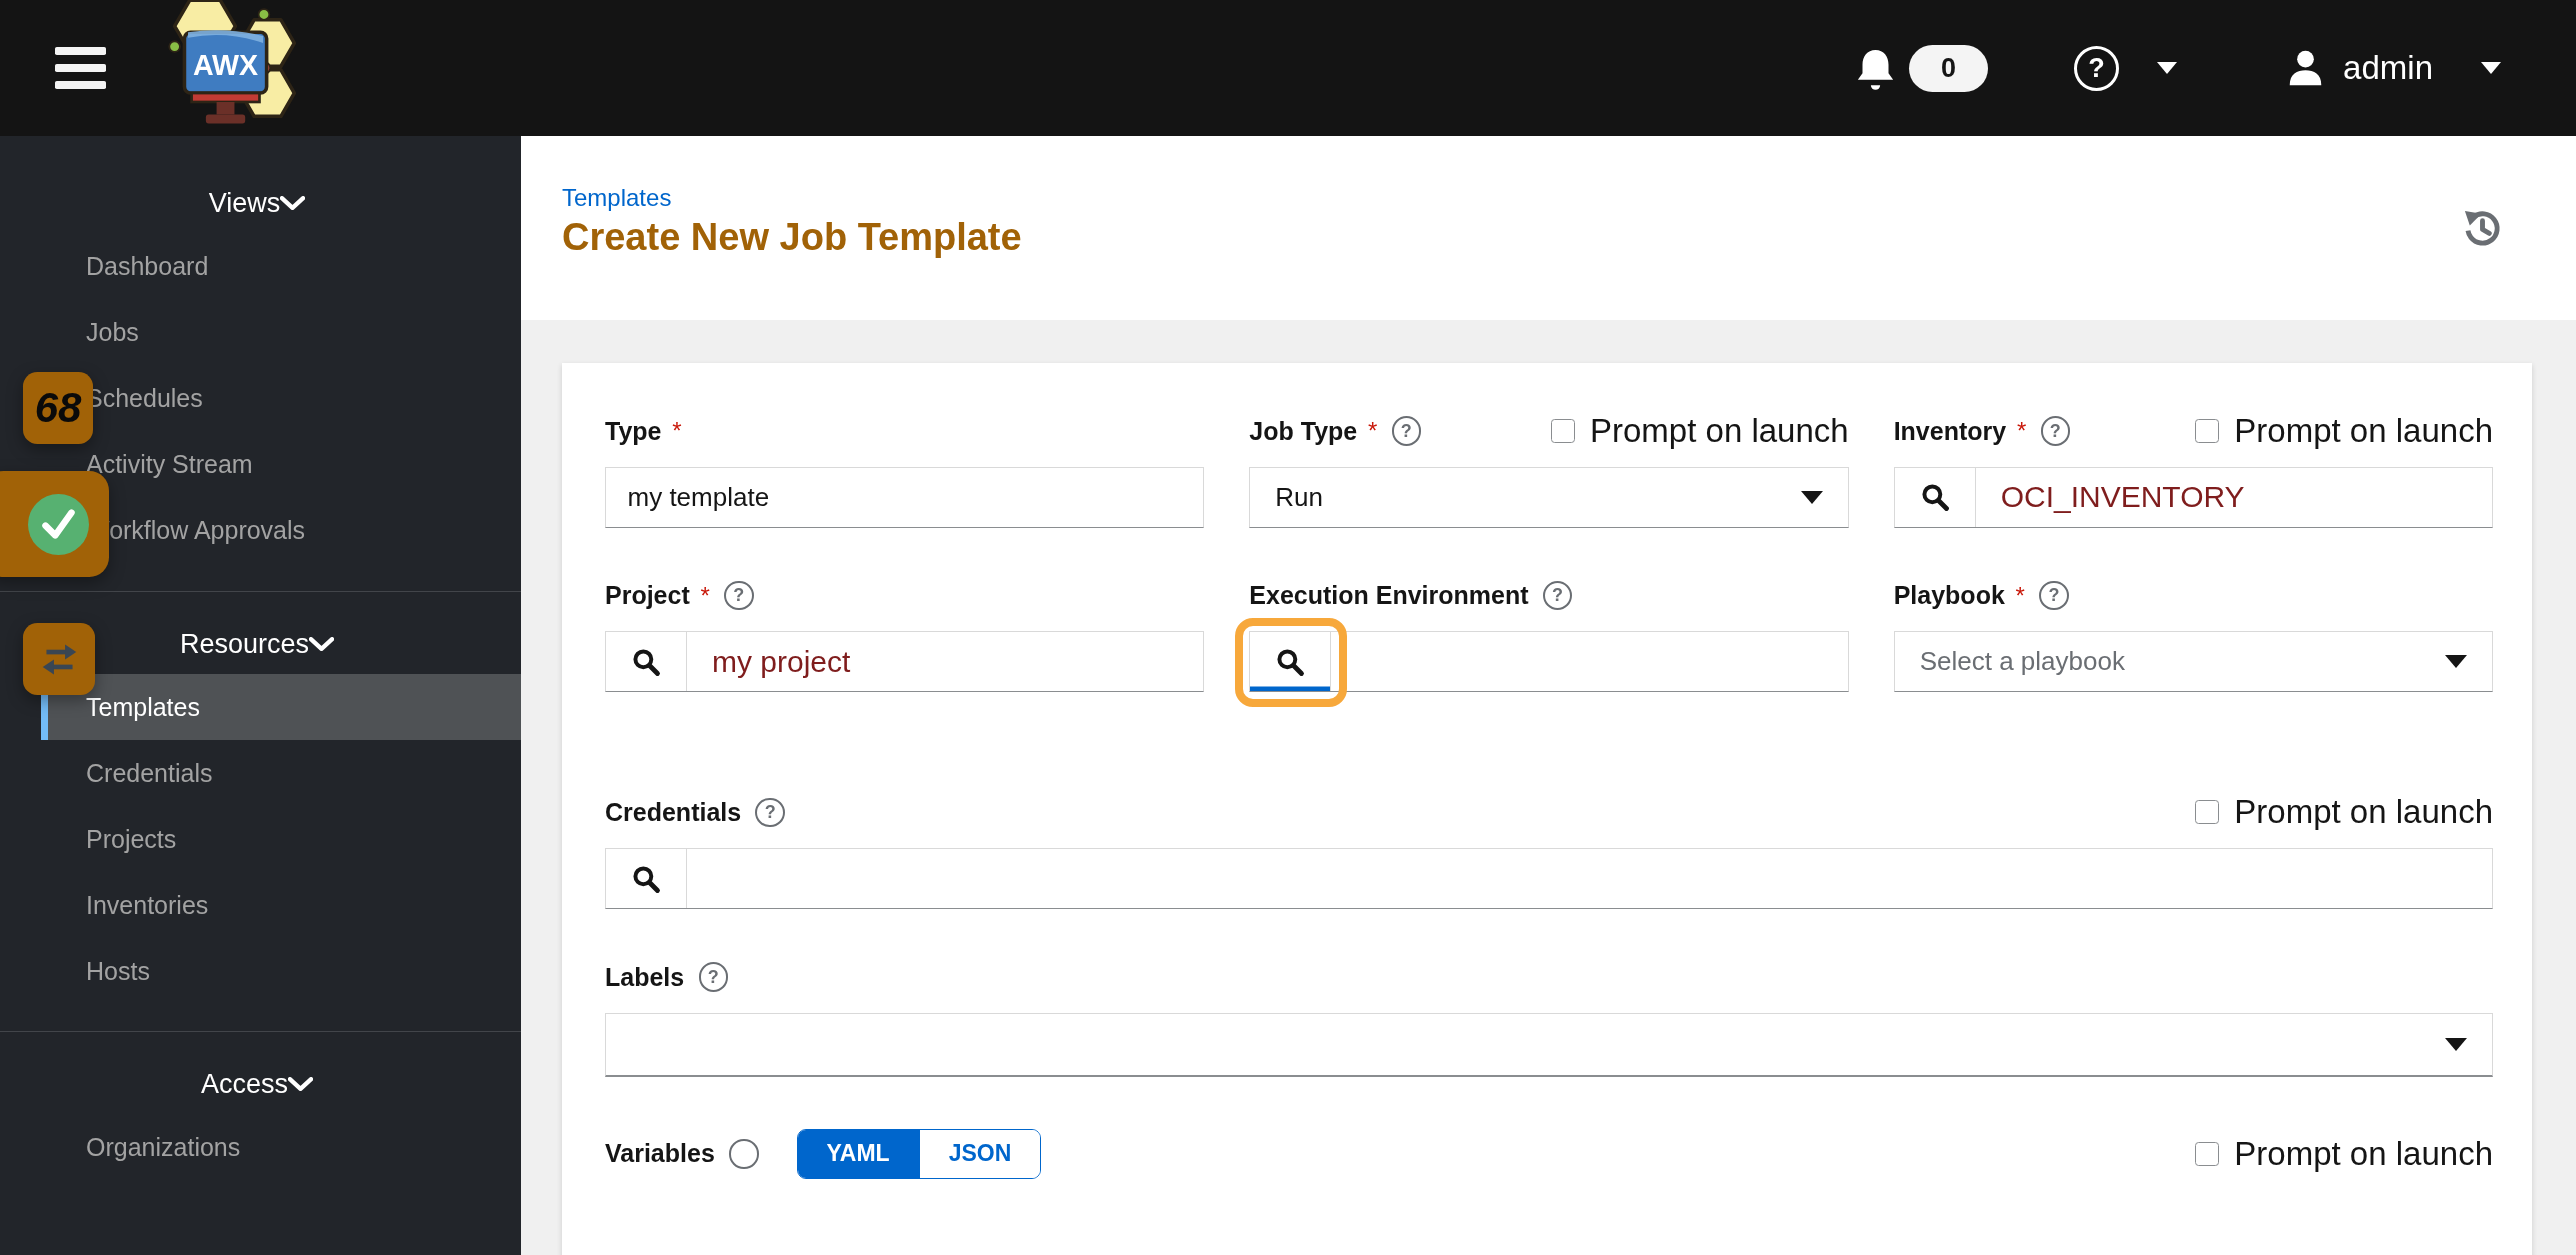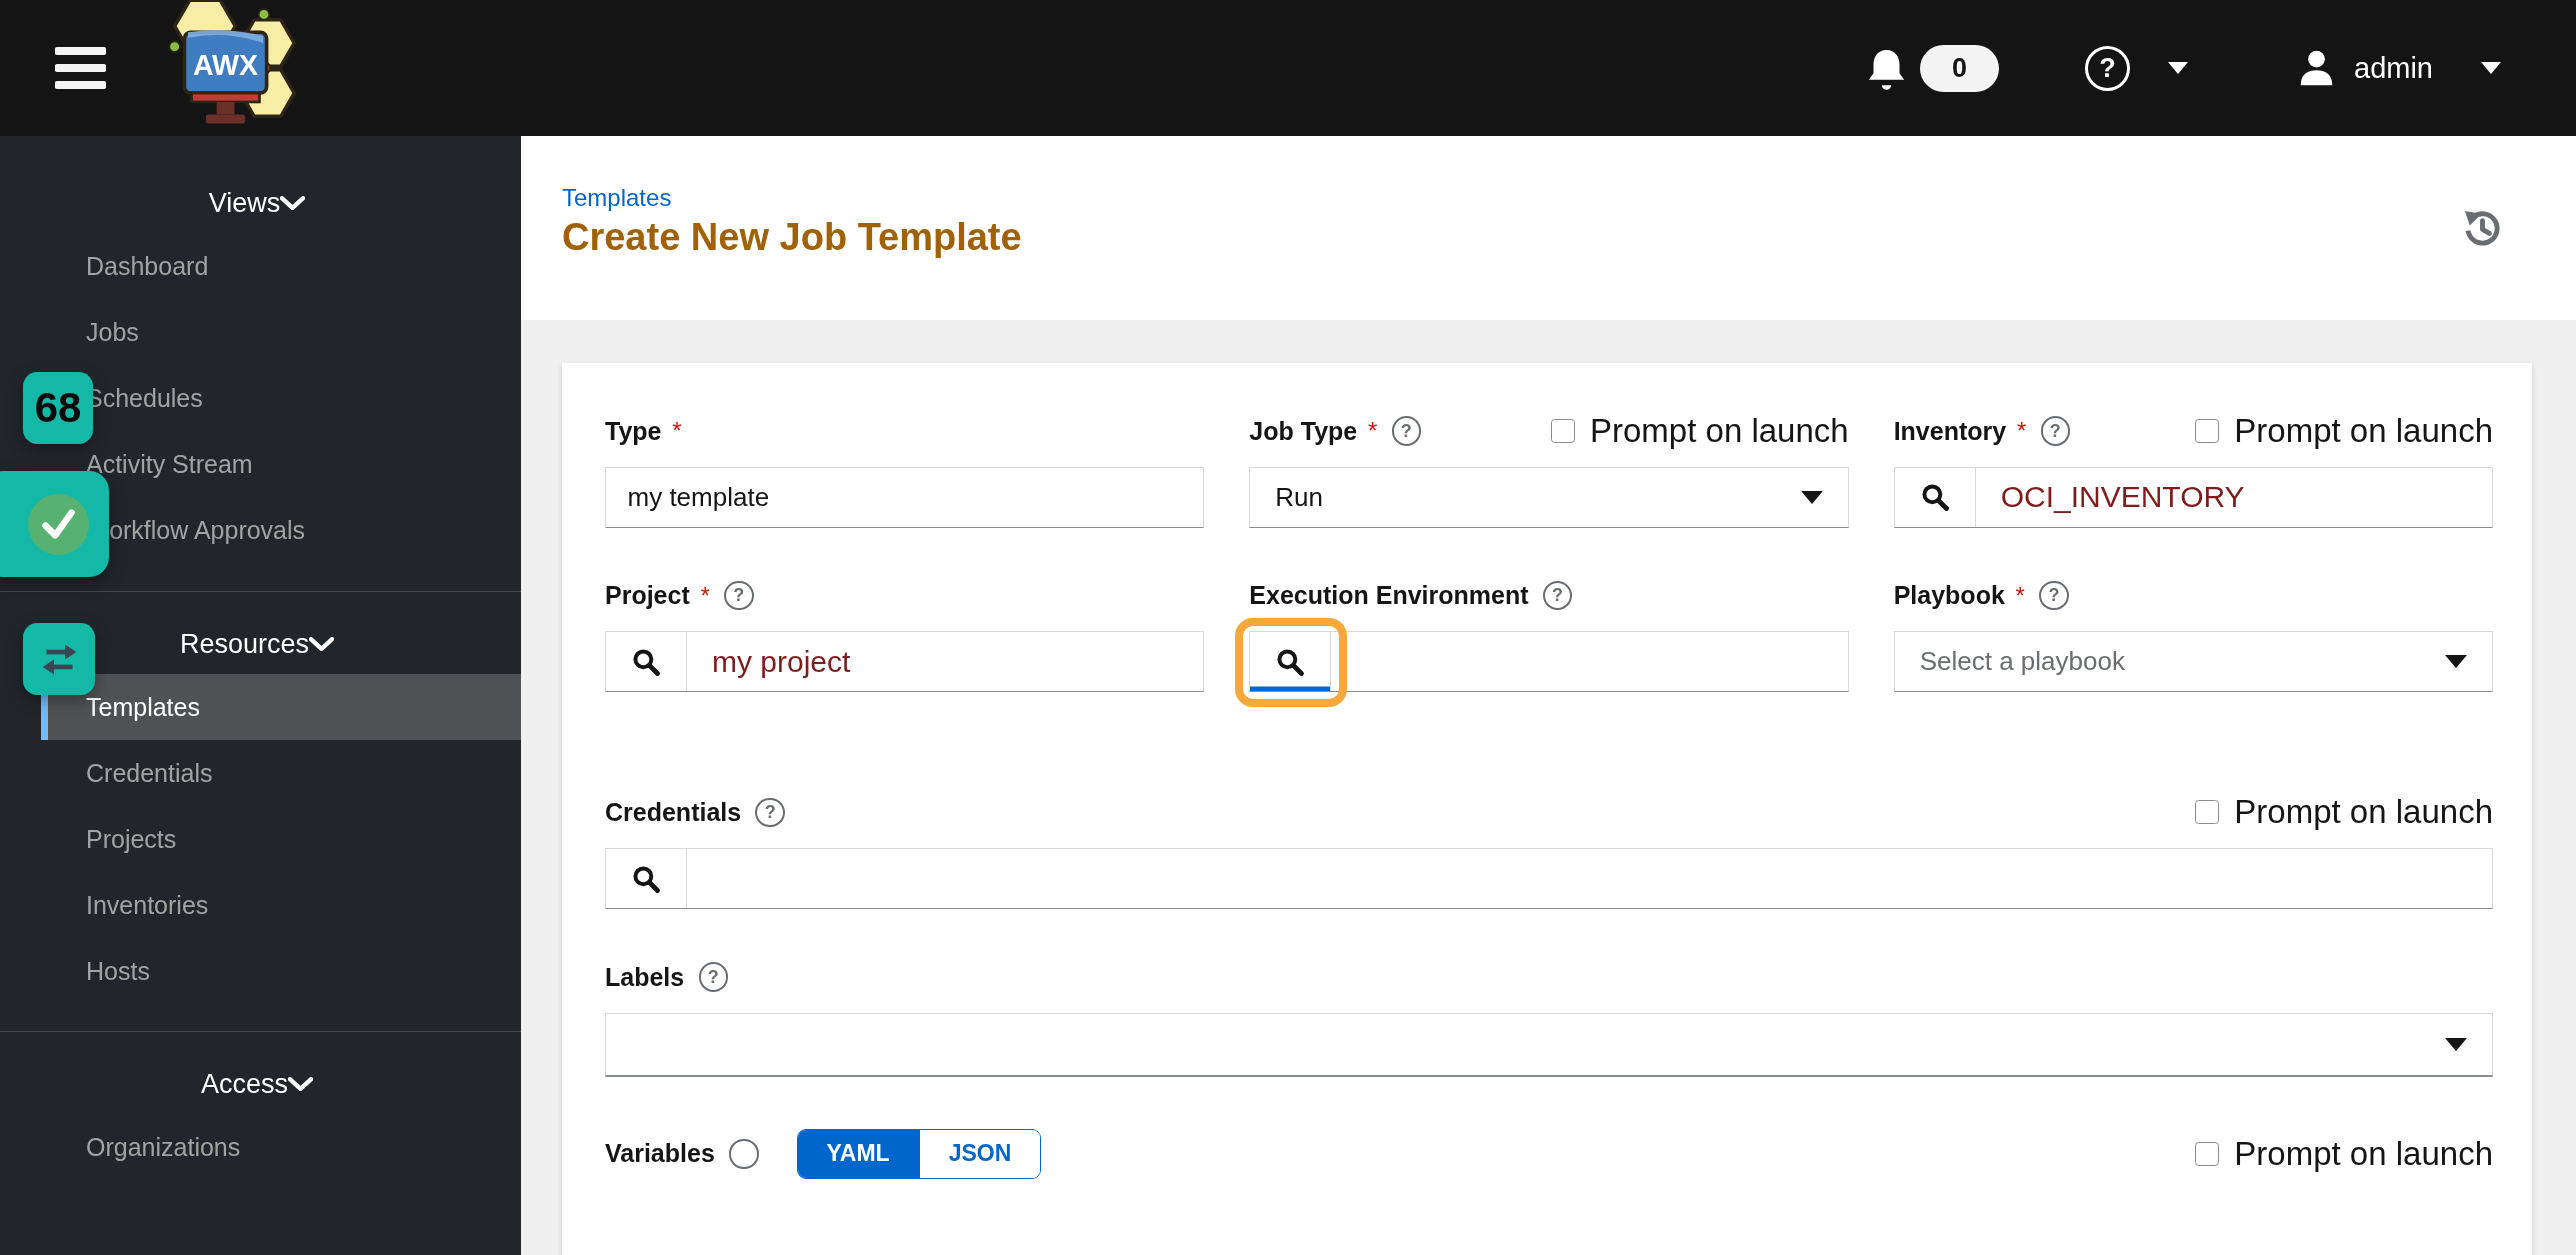--- a/index.html
+++ b/index.html
@@ -18,38 +18,38 @@
   .hamburger span{display:block;width:51px;height:7.2px;background:#f4f4f4;border-radius:1.8px;}
   .brand{position:relative;width:170px;height:150px;}
   .tb-right{display:flex;align-items:center;padding-right:75px;}
   .count-pill{background:#f4f4f4;color:#151515;border-radius:24px;min-width:79px;height:47px;
     display:flex;align-items:center;justify-content:center;font-size:27px;font-weight:bold;margin-left:14.3px;}
   .help-circle{width:45px;height:45px;border-radius:50%;border:3.6px solid #fff;color:#fff;
     display:flex;align-items:center;justify-content:center;font-size:27px;font-weight:bold;margin-left:86px;}
   .caret-w{width:0;height:0;border-left:10.7px solid transparent;border-right:10.7px solid transparent;
     border-top:12.5px solid #fff;margin-left:38px;}
   .user-ico{margin-left:109px;}
-  .username{color:#fff;font-size:29px;margin-left:18px;}
+  .username{color:#fff;font-size:33px;margin-left:18px;}
   .caret-w2{margin-left:48px;}
 
   
   .sidebar{position:absolute;top:136px;left:0;width:521px;height:1120px;background:#22252a;z-index:10;}
   .nav-group{padding:23px 0 27px;}
   .nav-group.g-first{padding-top:38px;}
   .nav-group.bordered{border-top:0.9px solid #42454a;}
   .group-head{display:flex;align-items:center;justify-content:center;
     padding:14.3px 48px 14.3px 41px;font-size:27px;color:#ffffff;cursor:pointer;}
   .nav-item{height:66px;display:flex;align-items:center;padding-left:86px;
     font-size:25px;color:#a3a3a3;cursor:pointer;}
   .nav-item.selected{margin-left:41px;border-left:7.2px solid #73bcf7;background:#4f5255;
     padding-left:38px;color:#fff;}
 
   
-  .ov{position:absolute;background:#14b8a6;box-shadow:0 5.4px 16px rgba(0,0,0,.35);z-index:30;
-    display:flex;align-items:center;justify-content:center;}
+  .ov{position:absolute;background:#a16207;box-shadow:0 5.4px 16px rgba(0,0,0,.35);z-index:30;
+    display:flex;align-items:center;justify-content:center;font-style:italic;}
   .ov-count{left:23px;top:372px;width:70px;height:72px;border-radius:14.3px;
     font-size:42px;font-weight:bold;color:#0a0a0a;}
   .ov-check{left:-16px;top:471px;width:125px;height:106px;border-radius:19.7px;}
   .ov-check .gc{width:61px;height:61px;border-radius:50%;background:#57b171;
     display:flex;align-items:center;justify-content:center;margin-left:23px;}
   .ov-swap{left:23px;top:623px;width:72px;height:72px;border-radius:14.3px;}
 
   
   .main{position:absolute;left:521px;top:136px;width:2055px;height:1120px;background:#f0f0f0;}
   .page-head{background:#fff;height:184px;padding:48px 0 0 41px;position:relative;}

